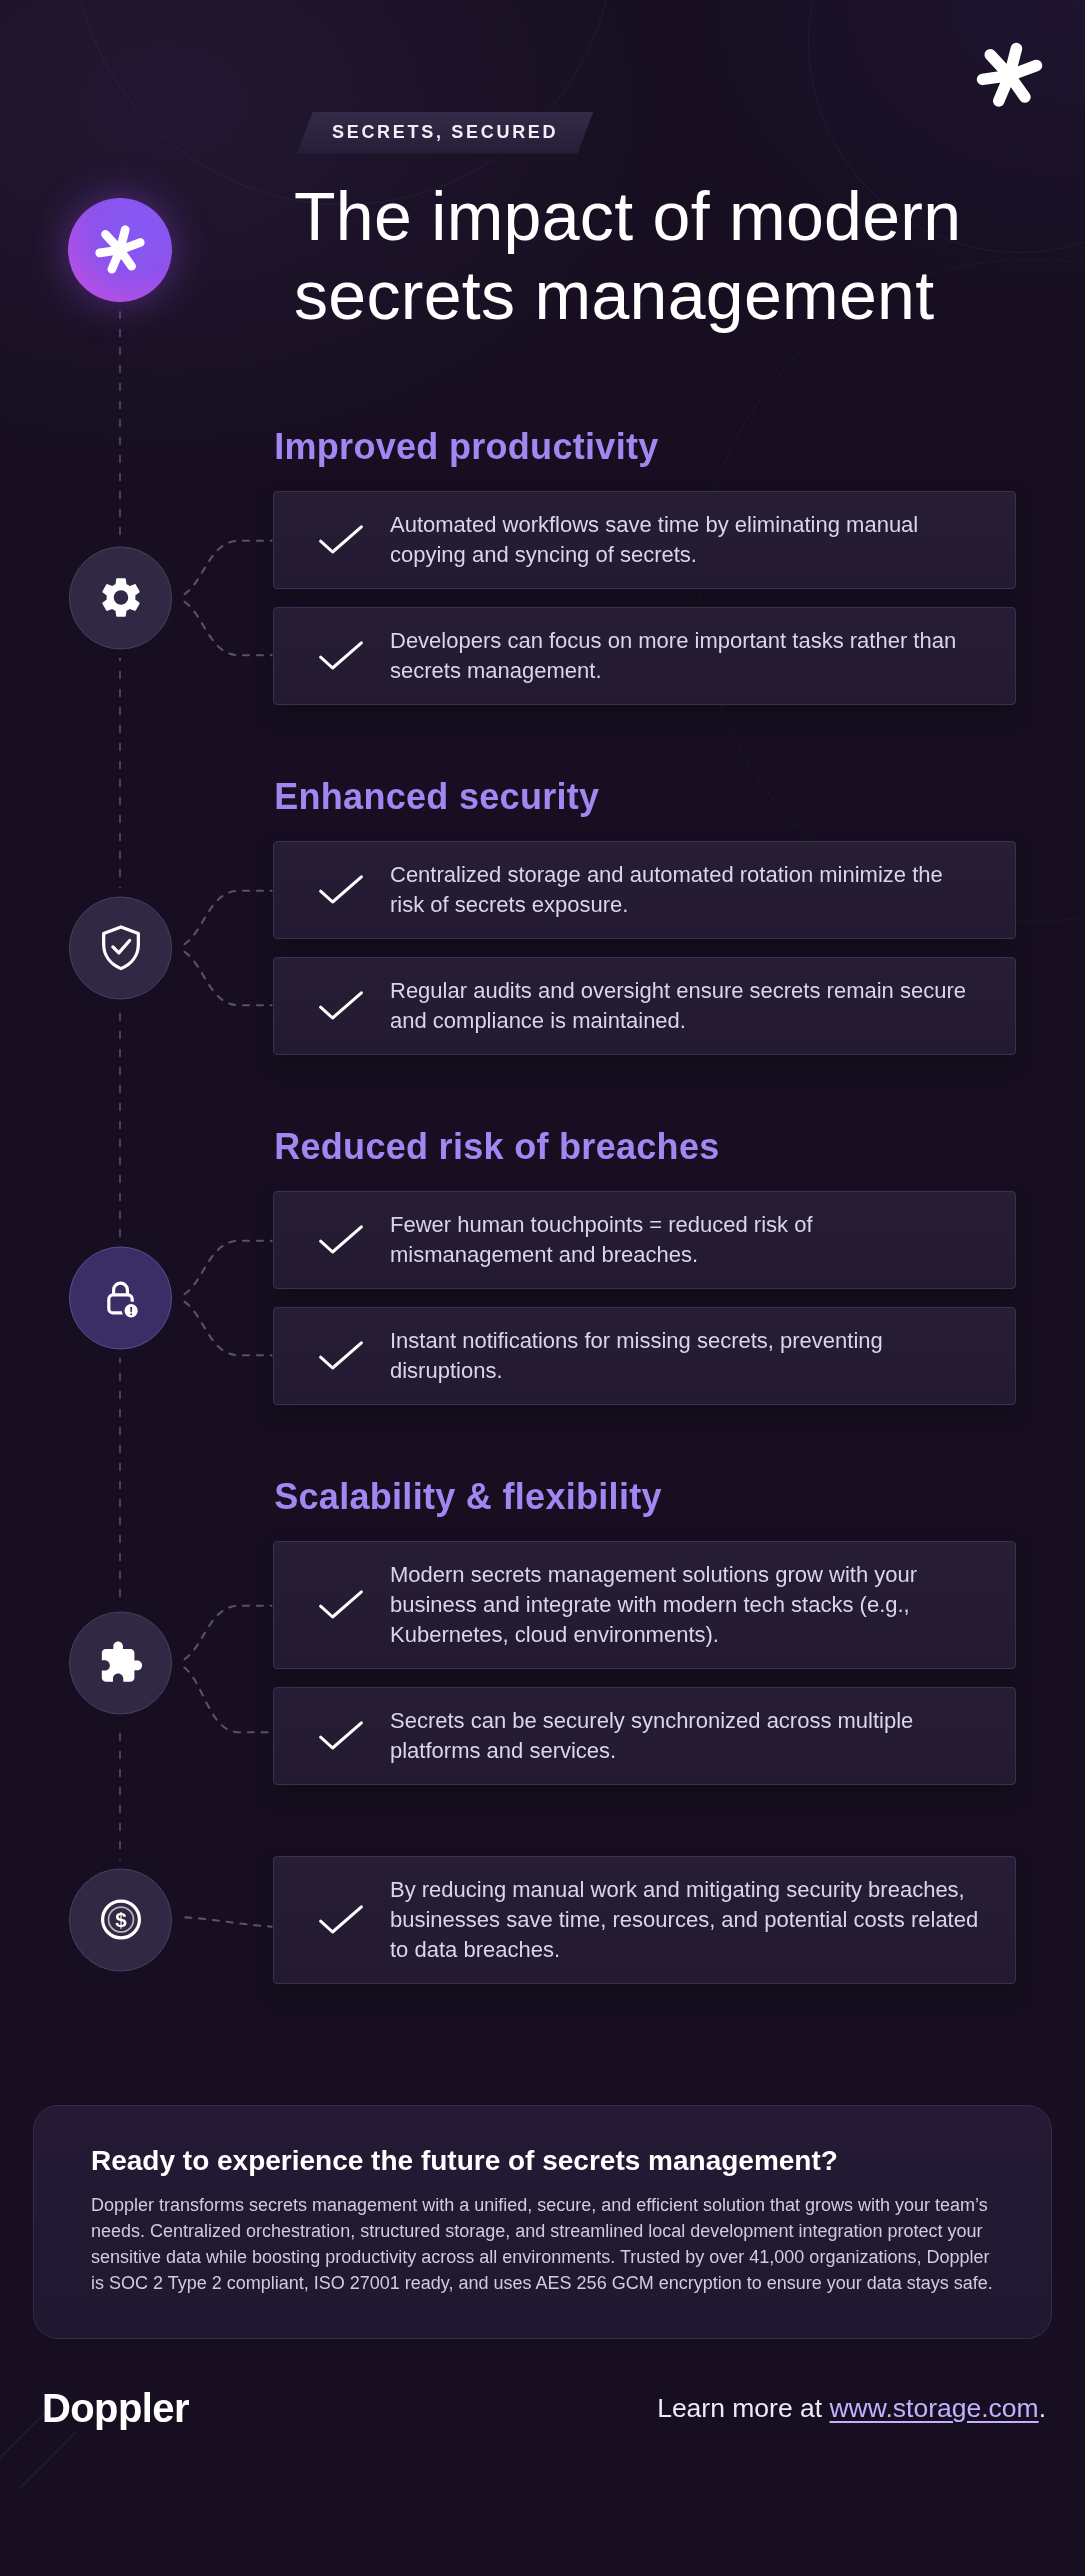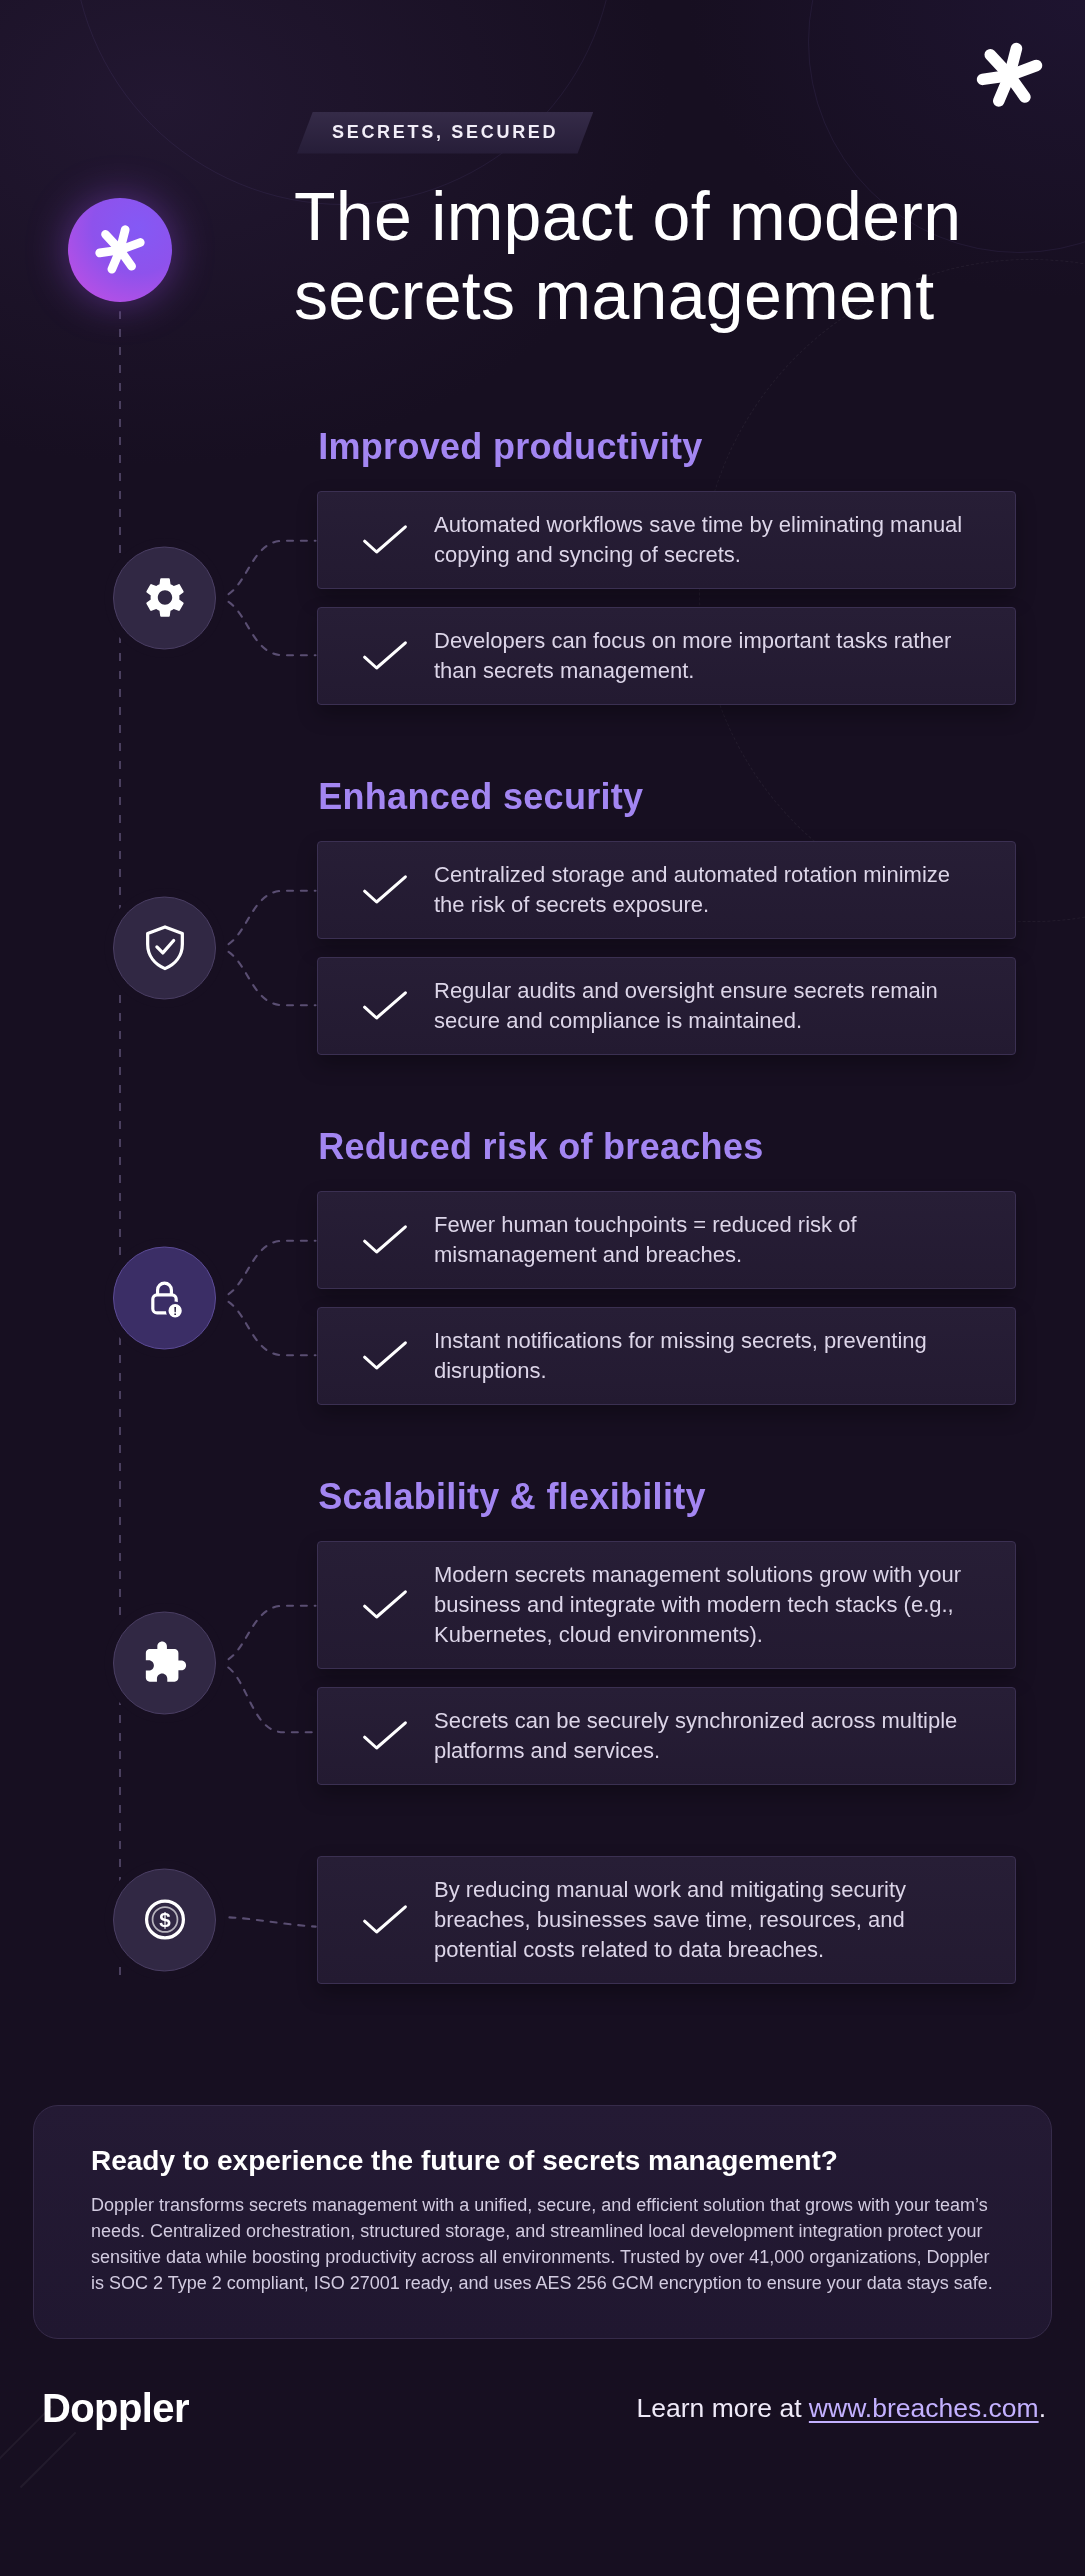--- a/index.html
+++ b/index.html
@@ -48,21 +48,21 @@
   .logo-circle{
     position:absolute;left:68px;top:198px;width:104px;height:104px;border-radius:50%;
     background:radial-gradient(circle at 68% 28%, #8459F5 0%, #8E52EC 45%, #C94FE2 100%);
     box-shadow:0 0 42px rgba(155,80,235,0.45);
     display:flex;align-items:center;justify-content:center;
   }
   .corner-logo{position:absolute;right:37px;top:37px;width:77px;height:77px;}
   .splat line{stroke:#FFFFFF;stroke-width:15;stroke-linecap:round;}
 
   
-  .sections{margin-top:90px;margin-left:44px;}
+  .sections{margin-top:90px;}
   .section{position:relative;padding-left:273px;padding-right:69px;margin-bottom:71px;}
   .section-heading{font-size:36px;font-weight:600;color:#A386F2;margin:0 0 23px 1.2px;letter-spacing:0.3px;}
   .cards{position:relative;display:flex;flex-direction:column;gap:18px;}
 
   .card{
     display:flex;align-items:center;min-height:96px;
     background:linear-gradient(180deg,#271E36,#231A31);
     border:1.2px solid #3B3052;border-radius:4px;
     padding:18px 36px 18px 42px;
     box-shadow:0 9.6px 20.5px rgba(0,0,0,0.28);
@@ -291,17 +291,17 @@
 
   </div>
 
   <div class="cta">
     <h3 class="cta-heading">Ready to experience the future of secrets management?</h3>
     <p class="cta-body">Doppler transforms secrets management with a unified, secure, and efficient solution that grows with your team’s needs. Centralized orchestration, structured storage, and streamlined local development integration protect your sensitive data while boosting productivity across all environments. Trusted by over 41,000 organizations, Doppler is SOC 2 Type 2 compliant, ISO 27001 ready, and uses AES 256 GCM encryption to ensure your data stays safe.</p>
   </div>
 
   <div class="footer">
     <div class="wordmark">Doppler</div>
-    <div class="learn-more"><span>Learn more at </span><a href="#">www.breaches.com</a><span>.</span></div>
+    <div class="learn-more"><span>Learn more at </span><a href="#">www.storage.com</a><span>.</span></div>
   </div>
 
 </div>
 
 
 </body></html>

